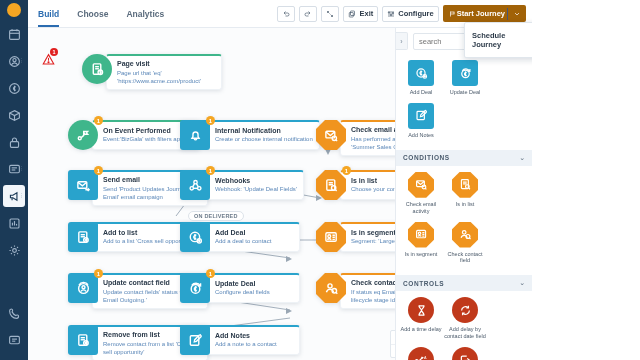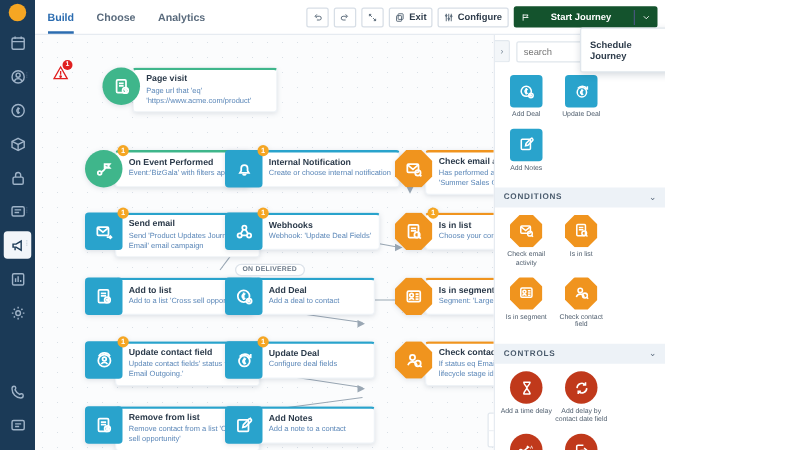--- a/index.html
+++ b/index.html
@@ -50,22 +50,22 @@
 
   .tb-right { margin-left: auto; display: flex; align-items: center; gap: 4px; padding-right: 6px; }
   .tb-btn {
     height: 16px; min-width: 17px; padding: 0 4px;
     border: 1px solid #d7dee6; border-radius: 2px; background: #fff;
     display: flex; align-items: center; justify-content: center; gap: 3px;
     font-size: 7.5px; color: #2d3b4a; font-weight: 700; cursor: pointer;
   }
   .tb-btn svg { width: 8px; height: 8px; stroke: #4a5b6d; fill: none; stroke-width: 1.4; }
   .tb-primary {
-    height: 17px; padding: 0 5px 0 6px; background: #14532d; color: #fff;
-    border-radius: 2px; display: flex; align-items: center; gap: 16px;
+    height: 17px; padding: 0 5px 0 6px; background: #a16207; color: #fff;
+    border-radius: 2px; display: flex; align-items: center; gap: 0;
     font-size: 7.5px; font-weight: 700; cursor: pointer; position: relative;
   }
   .tb-primary svg { width: 8px; height: 8px; stroke: #fff; fill: none; stroke-width: 1.4; }
   .tb-caret {
     border-left: 1px solid #45567a; padding-left: 5px; margin-left: 2px;
     display: flex; align-items: center; height: 12px;
   }
   .dropdown {
     position: absolute; top: 17px; right: -18px; width: 80px;
     background: #fff; border: 1px solid #e0e6ec; border-radius: 2px;

